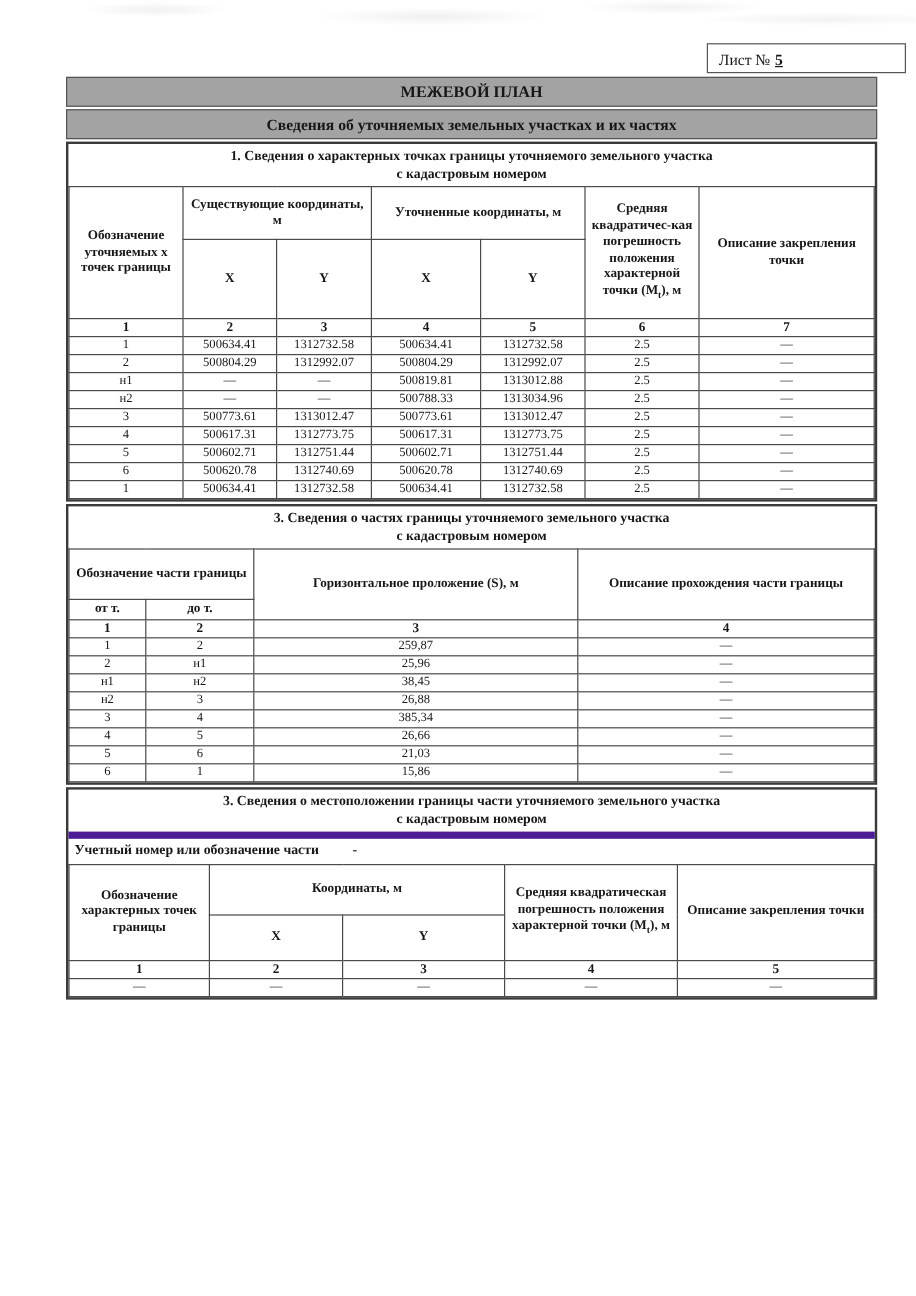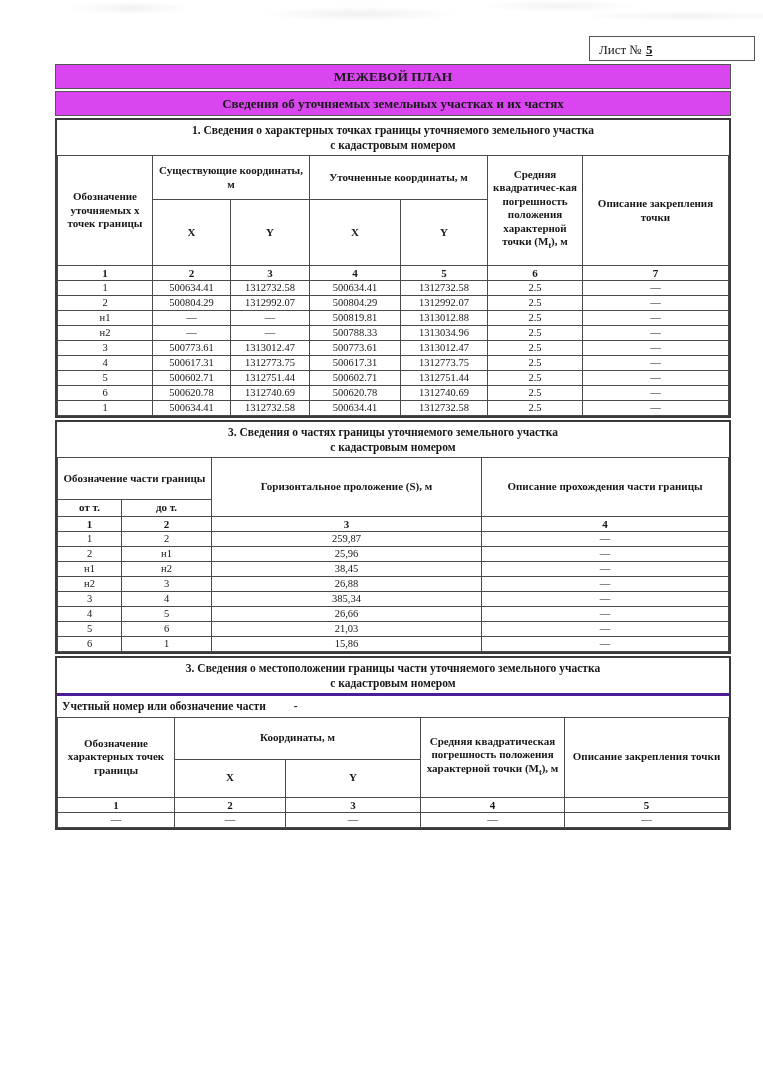--- a/index.html
+++ b/index.html
@@ -22,21 +22,21 @@
   .sheet-box{
     position:absolute;left:563px;top:36px;width:166px;height:25px;
     border:1.5px solid #555;background:#fff;
     font-size:13px;line-height:25px;padding-left:9px;box-sizing:border-box;margin-left:26px;
   }
   .sheet-num{font-weight:bold;text-decoration:underline;margin-left:4px;}
   .doc{position:absolute;left:55px;top:64px;width:676px;}
   .tblock{
     border:1.5px solid #555;box-sizing:border-box;
     text-align:center;font-weight:bold;
-    margin-bottom:2px;background:#d946ef;
+    margin-bottom:2px;background:#a3a3a3;
   }
   .tblock.main{font-size:13.5px;padding:4px 2px 3px;}
   .tblock.sub{font-size:13px;padding:4px 16px 3px;}
   .section{
     border:2px solid #3a3a3a;box-sizing:border-box;background:#fff;margin-bottom:2px;
   }
   .section-title{
     text-align:center;font-weight:bold;font-size:11.5px;line-height:15px;
     padding:3px 2px 2px;
   }
@@ -50,21 +50,21 @@
   th{font-weight:bold;font-size:11px;line-height:13.5px;}
   td{font-weight:normal;font-size:10.5px;line-height:12px;height:13px;}
   tr.numrow td{font-weight:bold;font-size:11px;height:13px;}
   .s1 tr.hrow1 th{height:44px;}
   .s1 tr.hrow2 th{height:66px;}
   .s2 tr.hrow1 th{height:42px;}
   .s2 tr.hrow2 th{height:16px;}
   .s3 tr.hrow1 th{height:42px;}
   .s3 tr.hrow2 th{height:38px;}
   .uchet{
-    border-top:3px solid #4c1d95;
+    border-top:6px solid #4c1d95;
     font-weight:bold;font-size:11.5px;line-height:21px;height:21px;
     padding-left:5px;text-align:left;
   }
   .uchet .uchet-value{margin-left:28px;}
   sub{font-size:8px;}
 </style>
 </head>
 <body>
 
 <div class="scan-noise"></div>

